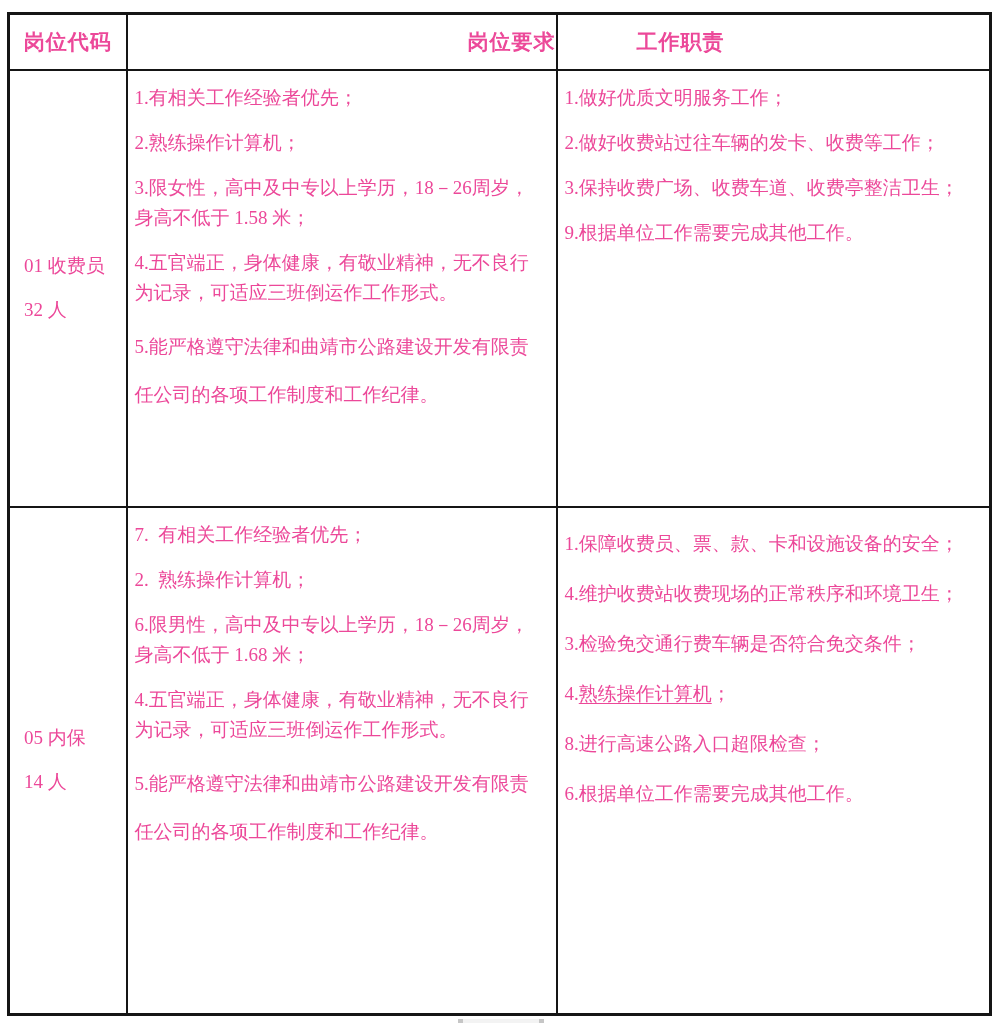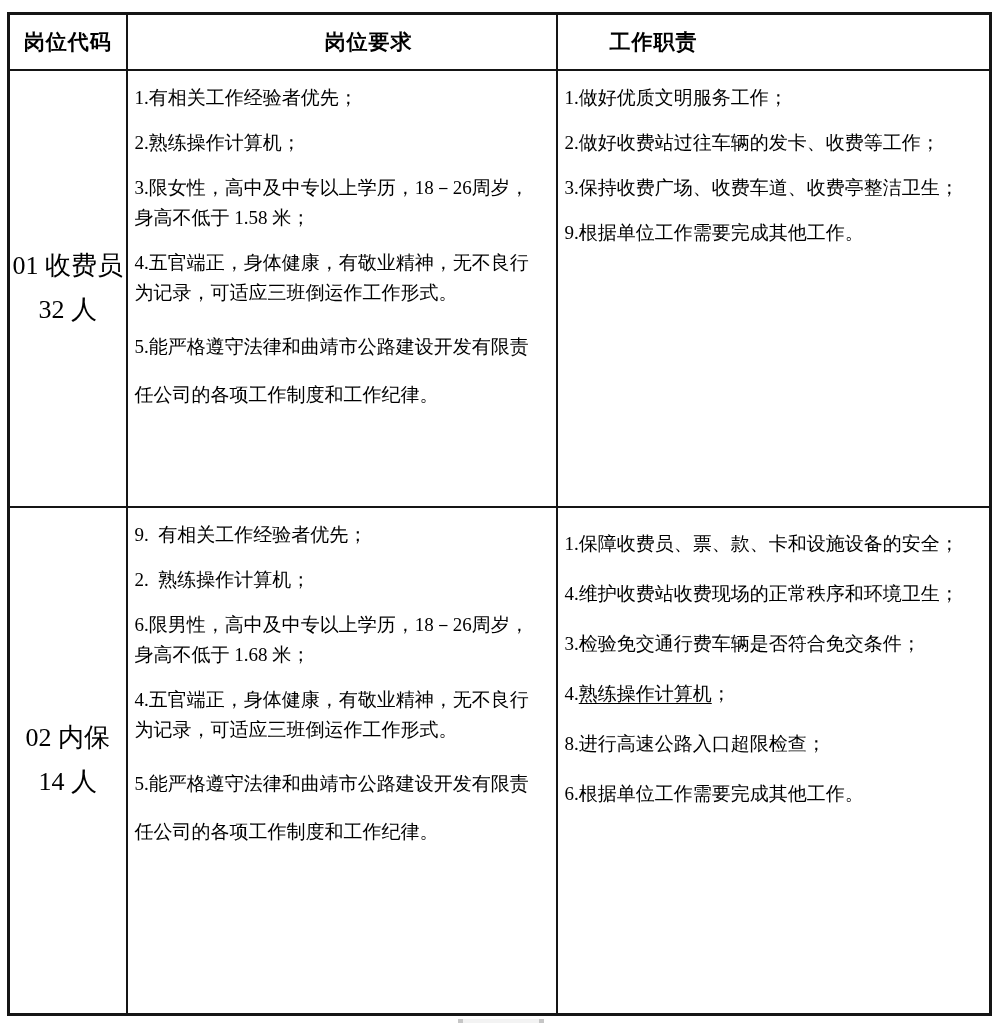--- a/index.html
+++ b/index.html
@@ -5,21 +5,21 @@
   html, body {
     margin: 0;
     padding: 0;
     background: #ffffff;
   }
   .page {
     position: relative;
     width: 998px;
     height: 1026px;
     background: #ffffff;
-    color: #000000;
+    color: #ec4899;
     font-family: "Liberation Serif", "DejaVu Serif", serif;
     overflow: hidden;
   }
   table.job {
     position: absolute;
     left: 7px;
     top: 12px;
     width: 982px;
     border-collapse: collapse;
     table-layout: fixed;
@@ -33,28 +33,27 @@
   tr.row-1 { height: 437px; }
   tr.row-2 { height: 508px; }
   th {
     font-size: 21px;
     font-weight: bold;
     text-align: center;
     vertical-align: middle;
     padding: 0;
     letter-spacing: 1px;
   }
-  th.indent-req { text-align: center; padding-left: 54px; }
-  th.indent-duty { text-align: left; padding-left: 52px; }
+  th.indent-req { text-align: right; padding-left: 54px; }
+  th.indent-duty { text-align: left; padding-left: 79px; }
   td.code-cell {
-    text-align: center;
     vertical-align: middle;
-    font-size: 26px;
+    font-size: 19px;
     line-height: 44px;
-    padding: 0 2px;
+    padding: 0 14px;
   }
   td.text-cell {
     vertical-align: top;
     padding: 12px 16px 0 7px;
     font-size: 19px;
   }
   td.text-cell p {
     margin: 0 0 15px 0;
     line-height: 30px;
     white-space: pre-wrap;
@@ -105,25 +104,25 @@
         </td>
         <td class="text-cell">
           <p>1.做好优质文明服务工作；</p>
           <p>2.做好收费站过往车辆的发卡、收费等工作；</p>
           <p>3.保持收费广场、收费车道、收费亭整洁卫生；</p>
           <p>9.根据单位工作需要完成其他工作。</p>
         </td>
       </tr>
       <tr class="row-2">
         <td class="code-cell">
-          <div>02 内保</div>
+          <div>05 内保</div>
           <div>14 人</div>
         </td>
         <td class="text-cell">
-          <p>9.  有相关工作经验者优先；</p>
+          <p>7.  有相关工作经验者优先；</p>
           <p>2.  熟练操作计算机；</p>
           <p>6.限男性，高中及中专以上学历，18－26周岁，身高不低于 1.68 米；</p>
           <p>4.五官端正，身体健康，有敬业精神，无不良行为记录，可适应三班倒运作工作形式。</p>
           <p class="loose">5.能严格遵守法律和曲靖市公路建设开发有限责任公司的各项工作制度和工作纪律。</p>
         </td>
         <td class="text-cell">
           <p class="loose">1.保障收费员、票、款、卡和设施设备的安全；</p>
           <p class="loose">4.维护收费站收费现场的正常秩序和环境卫生；</p>
           <p class="loose">3.检验免交通行费车辆是否符合免交条件；</p>
           <p class="loose"><span>4.</span><span class="u">熟练操作计算机</span><span>；</span></p>

